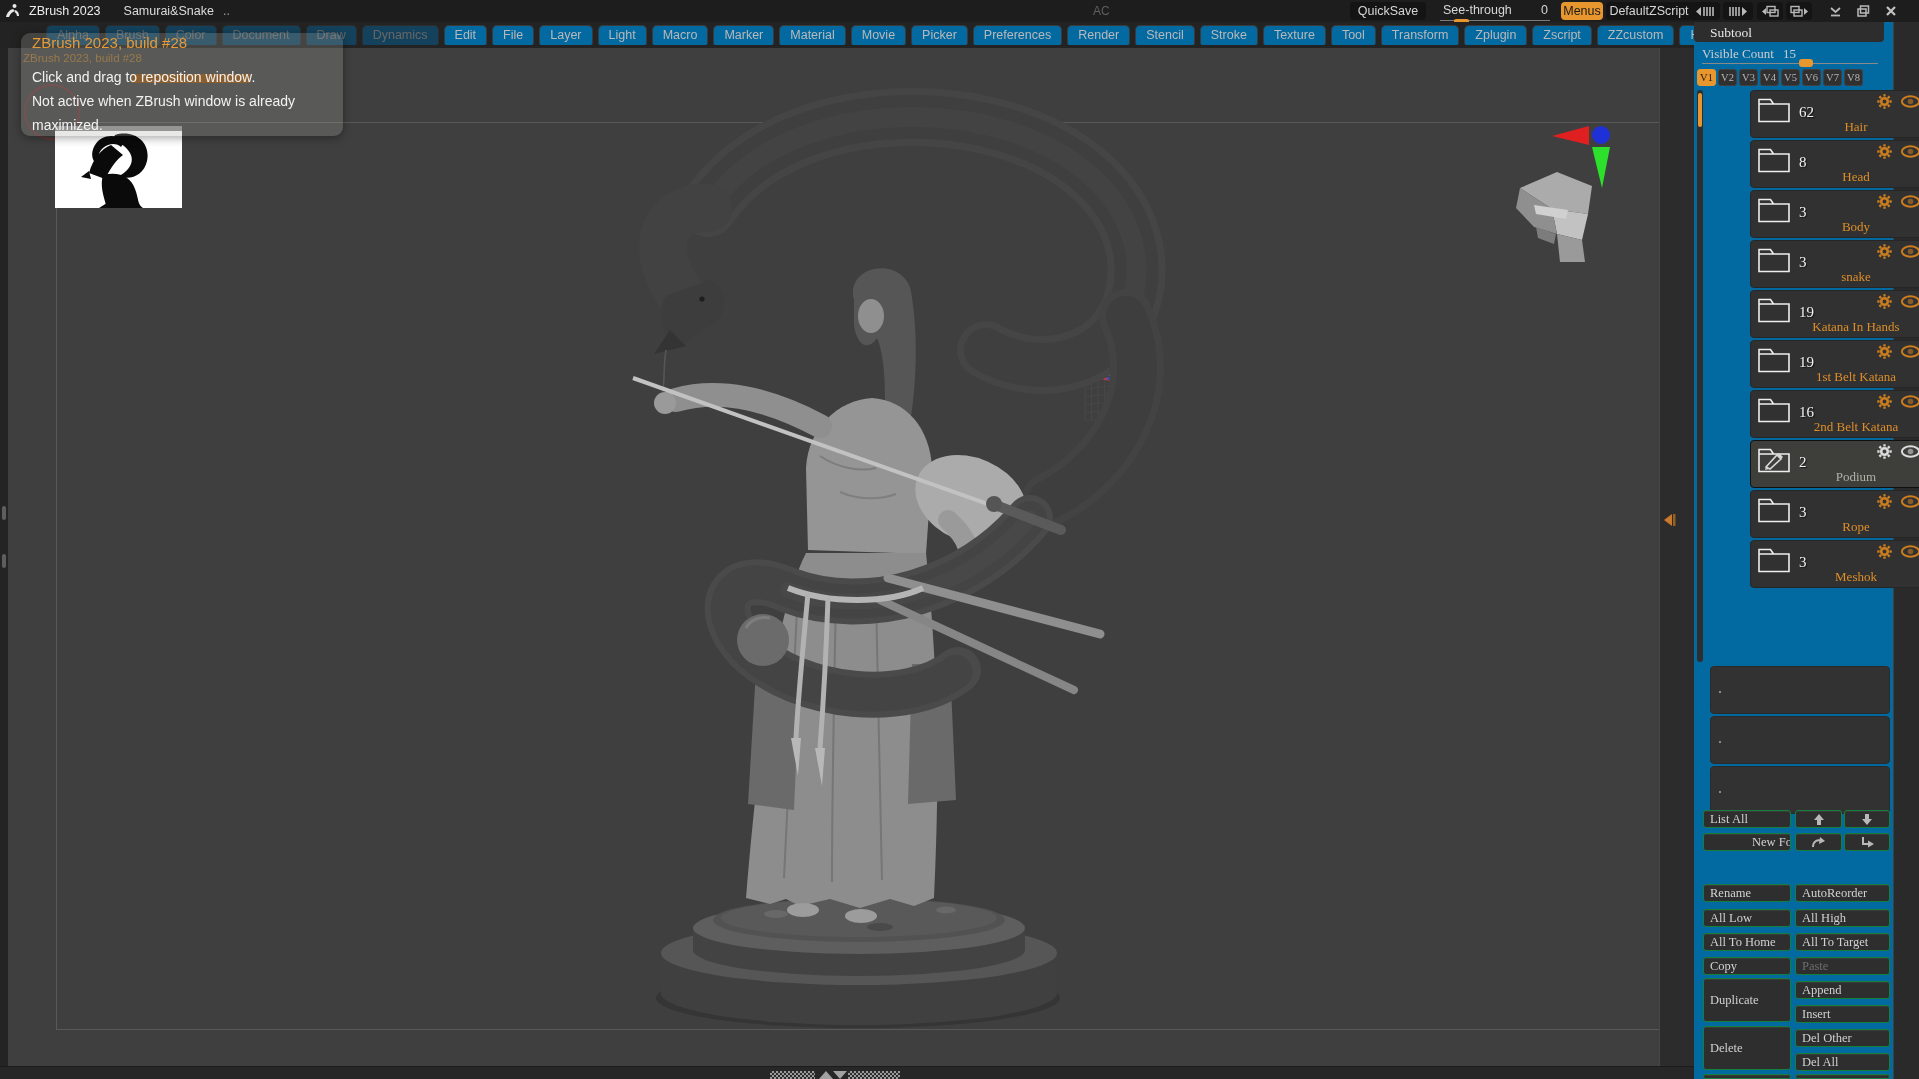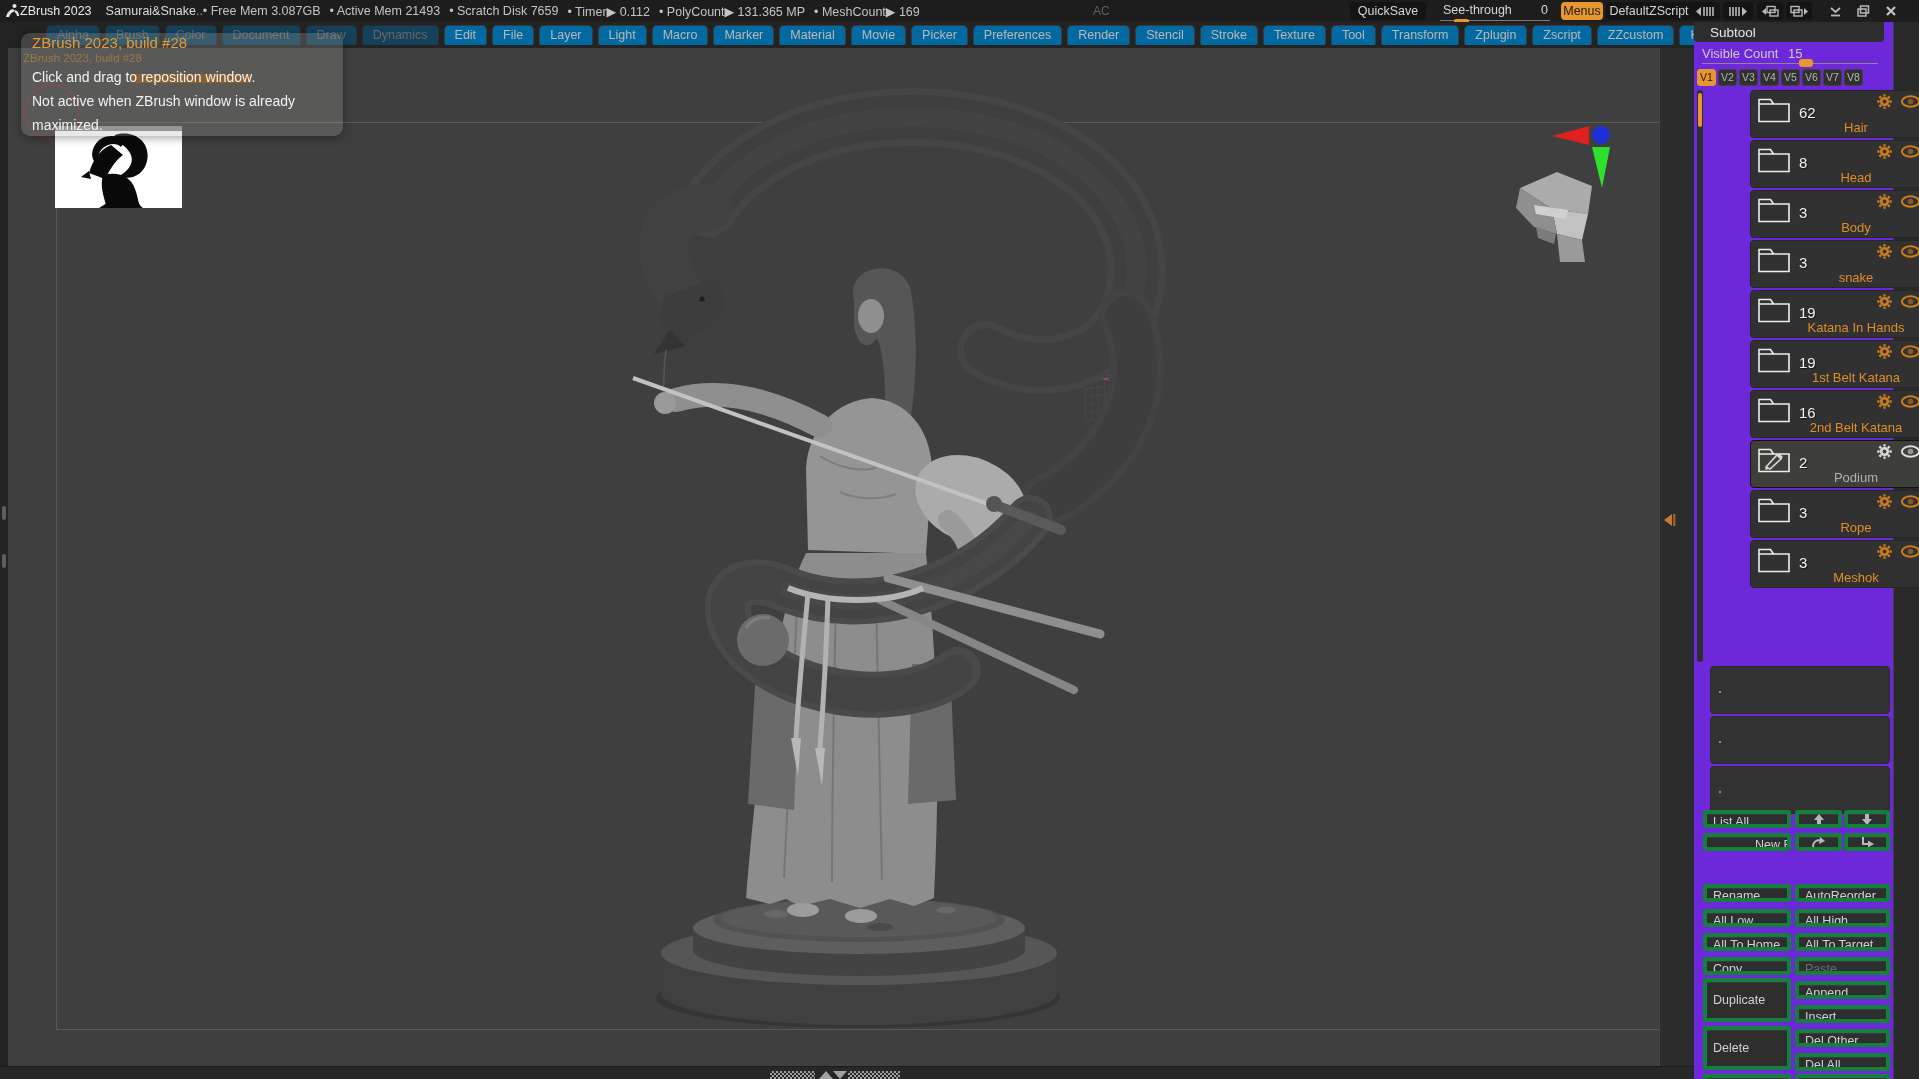--- a/index.html
+++ b/index.html
@@ -1,20 +1,20 @@
 <!DOCTYPE html>
 <html><head>
 <meta charset="utf-8">
 <style>
   html,body{margin:0;padding:0;background:#1a1a1a;}
   .screen{position:relative;width:1919px;height:1079px;background:#2e2e2e;overflow:hidden;
           font-family:"Liberation Sans",sans-serif;-webkit-font-smoothing:antialiased;}
   
   .titlebar{position:absolute;left:0;top:0;width:1919px;height:22px;background:#1d1d1d;color:#cfcfcf;font-size:12.5px;}
-  .tb-left{position:absolute;left:4px;top:0;height:22px;display:flex;align-items:center;gap:0;white-space:nowrap;}
+  .tb-left{position:absolute;left:4px;top:0;height:22px;display:flex;align-items:center;gap:9px;white-space:nowrap;}
   .tb-app{color:#ececec;}
   .tb-doc{color:#dcdcdc;margin-left:14px;}
   .tb-dots{color:#9a9a9a;}
   .tb-stat{color:#c4c4c4;}
   .tb-ac{position:absolute;left:1093px;top:4px;color:#5f5f5f;font-size:12px;}
   .chip{position:absolute;top:2px;height:18px;line-height:18px;background:#141414;border-radius:4px;
         color:#d6d6d6;text-align:center;font-size:12.5px;}
   .chip.orange{background:#e8962e;color:#1a1a1a;}
   .seethrough{position:absolute;left:1440px;top:2px;width:110px;height:18px;color:#d6d6d6;}
   .seethrough .lbl{position:absolute;left:3px;top:1px;}
@@ -43,21 +43,21 @@
   .tooltip{position:absolute;left:21px;top:33px;width:322px;height:103px;background:rgba(168,168,162,.26);
            border-radius:9px;z-index:40;box-shadow:0 2px 10px rgba(0,0,0,.35);}
   .tt-title{position:absolute;left:11px;top:1px;color:#e89a35;font-size:15px;}
   .tt-ghost{position:absolute;left:2px;top:19px;color:rgba(205,150,60,.55);font-size:11.5px;}
   .tt-hl{position:absolute;left:111px;top:41px;width:118px;height:9px;background:#8a5e2e;}
   .tt-line{position:absolute;left:11px;color:#f2f2f2;font-size:14px;z-index:2;}
   
   .alpha-thumb{position:absolute;left:55px;top:126px;width:127px;height:82px;background:#ffffff;z-index:5;}
   .alpha-thumb .strip{position:absolute;left:0;top:0;width:100%;height:5px;background:#8f8f8f;}
   
-  .panel{position:absolute;left:1694px;top:22px;width:225px;height:1057px;background:#6d28d9;}
+  .panel{position:absolute;left:1694px;top:22px;width:225px;height:1057px;background:#0369a1;font-family:Liberation Serif, serif;}
   .panel-rightstrip{position:absolute;left:199px;top:0;width:26px;height:1057px;background:#2a2a2a;border-left:1px solid #404040;}
   .panel-header{position:absolute;left:0;top:0;width:190px;height:20px;background:#2d2d2d;border-radius:0 0 4px 4px;
                 color:#e6e6e6;font-size:13.5px;padding:3px 0 0 16px;box-sizing:border-box;}
   .vc-row{position:absolute;left:8px;top:24px;width:184px;height:18px;color:#cdcdcd;font-size:13px;}
   .vc-track{position:absolute;left:8px;top:41px;width:176px;height:1px;background:#8a8a8a;}
   .vc-handle{position:absolute;left:105px;top:37px;width:14px;height:8px;background:#e8962e;border-radius:3px;}
   .vtabs{position:absolute;left:3px;top:47px;display:flex;gap:2px;}
   .vtab{width:17px;height:15px;line-height:15px;text-align:center;background:#303030;border:1px solid #404040;
         border-radius:3px;color:#b5b5b5;font-size:10.5px;}
   .vtab.sel{background:#e8962e;border-color:#e8962e;color:#251a05;}
@@ -71,21 +71,21 @@
   .strow.sel .stpencil{display:block;}
   .stcount{position:absolute;left:48px;top:13px;color:#f2f2f2;font-size:15px;text-shadow:1px 1px 1px #141414;}
   .stname{position:absolute;left:36px;right:4px;bottom:2px;text-align:center;color:#de8e29;font-size:13px;white-space:nowrap;}
   .strow.sel .stname{color:#b2b2aa;}
   .stgear{position:absolute;right:36px;top:2px;color:#cd7e1f;}
   .steye{position:absolute;right:8px;top:3px;color:#cd7e1f;}
   .strow.sel .stgear,.strow.sel .steye{color:#dddddd;}
   .strow-empty{position:relative;height:46px;margin-bottom:2px;background:#323232;border:1px solid #2a2a2a;border-radius:4px;}
   .strow-empty:after{content:"";position:absolute;left:8px;top:24px;width:2px;height:2px;background:#8a8a8a;}
   
-  .pbtn{position:absolute;background:#2e2e2e;border:4px solid #15803d;border-radius:3px;box-sizing:border-box;
+  .pbtn{position:absolute;background:#2e2e2e;border:1px solid #15803d;border-radius:3px;box-sizing:border-box;
         box-shadow:inset 0 1px 0 rgba(255,255,255,.06);color:#d2d2d2;font-size:12.5px;height:18px;
         padding:1px 0 0 6px;white-space:nowrap;overflow:hidden;}
   .pbtn.tall{height:44px;display:flex;align-items:center;padding-top:0;}
   .pbtn.disabled{color:#6d6d6d;}
   .pbtn.iconb{display:flex;align-items:center;justify-content:center;padding:0;}
 </style>
 </head>
 <body>
 
 <div class="screen">
@@ -95,29 +95,20 @@
       <span style="display:flex;">
         <svg width="16" height="16" viewBox="0 0 16 16">
             <circle cx="10.5" cy="3" r="2" fill="#e8e8e8"></circle>
             <path d="M9 6 C5 7,3 10,2 14 L5 14 C6 11,8 9,11 8 Z" fill="#e8e8e8"></path>
             <path d="M11 8 C13 9,14 11,14 13" stroke="#e8e8e8" stroke-width="2" fill="none"></path>
           </svg>
       </span>
       <span class="tb-app">ZBrush 2023</span>
       <span class="tb-doc">Samurai&amp;Snake</span>
       <span class="tb-dots">..</span>
-      <span style="display:flex;gap:9px;">
-
-      <span class="tb-stat">• Free Mem 3.087GB</span>
-          <span class="tb-stat">• Active Mem 21493</span>
-          <span class="tb-stat">• Scratch Disk 7659</span>
-          <span class="tb-stat">• Timer▶ 0.112</span>
-          <span class="tb-stat">• PolyCount▶ 131.365 MP</span>
-          <span class="tb-stat">• MeshCount▶ 169</span>
-        </span>
     </div>
     <span class="tb-ac">AC</span>
     <div class="chip" style="left:1350px;width:76px;">QuickSave</div>
     <div class="seethrough">
       <span class="lbl">See-through</span>
       <span class="val">0</span>
       <span class="track"></span>
       <span class="handle"></span>
     </div>
     <div class="chip orange" style="left:1561px;width:42px;">Menus</div>

